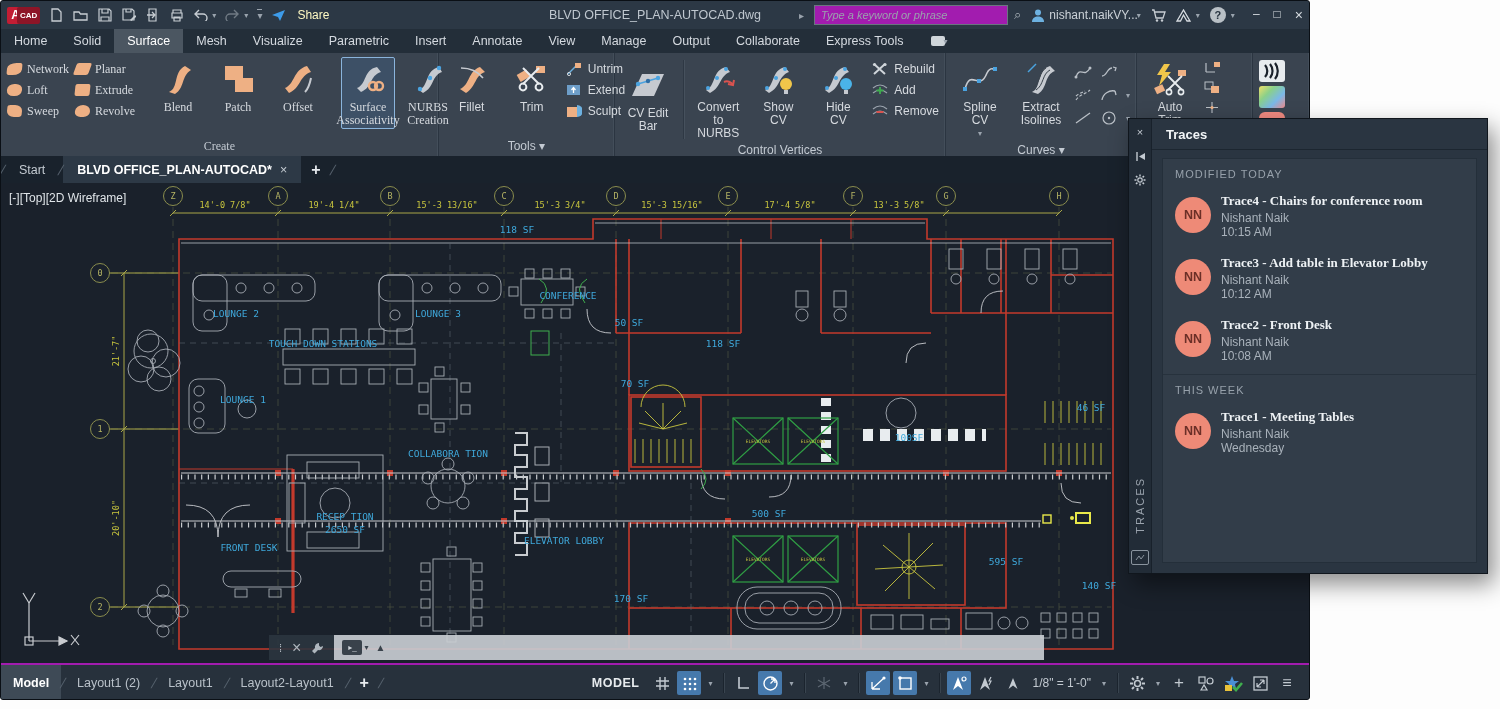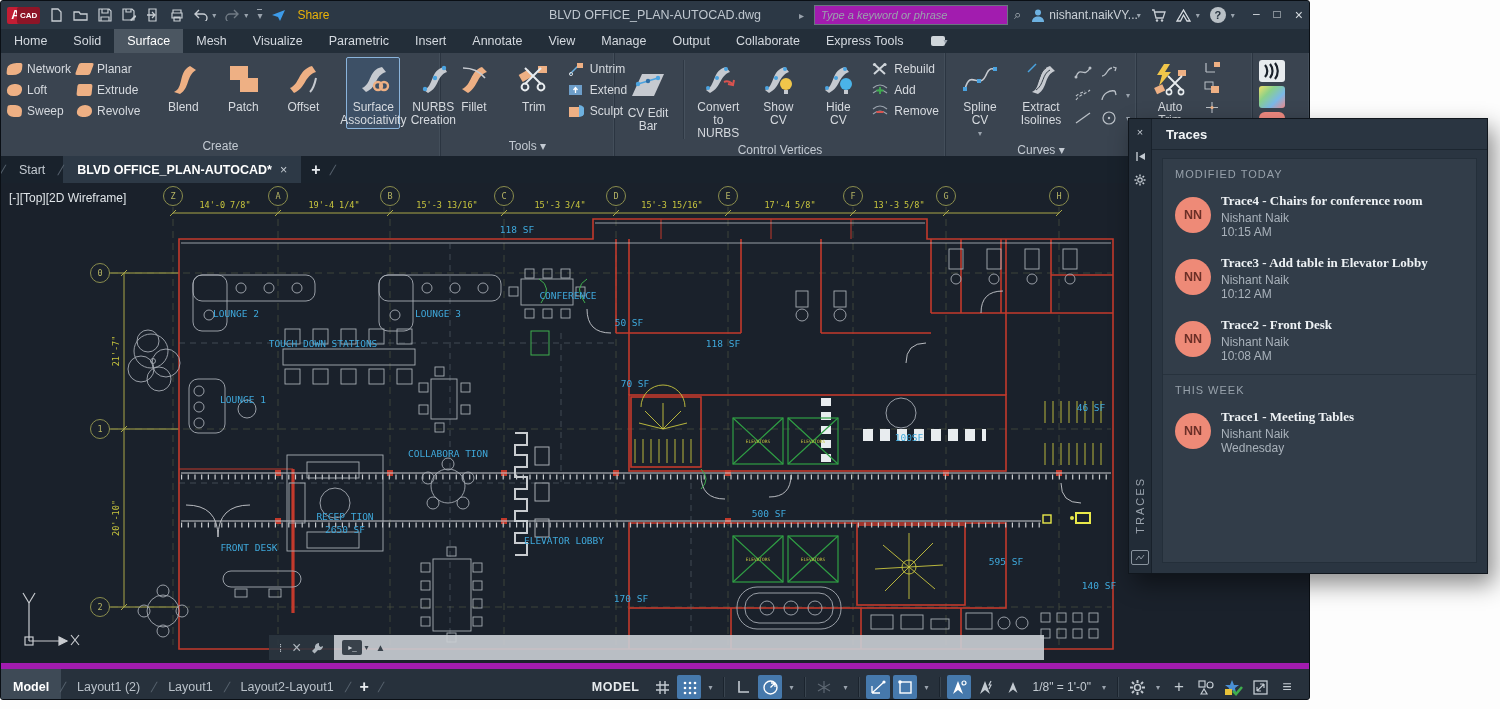--- a/index.html
+++ b/index.html
@@ -12,21 +12,21 @@
   .titlebar{position:absolute;left:0;top:0;width:100%;height:28px;background:#2c3舒845;
     background:#2c3845;display:flex;align-items:center;color:#c7cdd3;font-size:12px;}
   .qat{display:flex;align-items:center;gap:9px;padding-left:6px;z-index:2;}
   .logoA{width:17px;height:17px;background:#c21d34;color:#fff;font-weight:bold;font-size:12px;
     display:flex;align-items:center;justify-content:center;border-radius:2px;}
   .logoCAD{height:17px;background:#8d1527;color:#fff;font-size:8px;font-weight:bold;display:flex;
     align-items:center;padding:0 3px;border-radius:2px;margin-left:-7px;}
   .qico{width:15px;height:15px;display:inline-flex;align-items:center;justify-content:center;}
   .qico svg{display:block;}
   .ddv{color:#9aa3ad;font-size:8px;margin-left:-5px;}
-  .share-lab{margin-left:2px;color:#eab308;}
+  .share-lab{margin-left:2px;color:#fef9c3;}
   .tb-title{position:absolute;left:0;right:0;text-align:center;top:0;height:28px;line-height:28px;
     color:#bfc7cf;font-size:12.5px;pointer-events:none;}
   .tb-right{position:absolute;right:6px;top:0;height:28px;display:flex;align-items:center;gap:10px;z-index:2;}
   .srch{display:flex;align-items:center;gap:6px;}
   .srch input{width:180px;height:18px;background:#a21caf;border:1px solid #6a7581;color:#cdd3d9;
     font-size:11px;padding:0 6px;font-style:italic;}
   .srch input::placeholder{color:#9aa3ad;font-style:italic;}
   .mag{color:#aeb6bd;font-size:13px;}
   .usr{display:flex;align-items:center;gap:4px;color:#ccd2d8;}
   .helpq{width:16px;height:16px;border-radius:50%;background:#b9c0c6;color:#273340;font-weight:bold;
@@ -72,21 +72,21 @@
   .cmd-dots{font-size:11px;letter-spacing:1px;}
   .cmd-input{flex:1;background:#c9ced3e8;display:flex;align-items:center;gap:7px;padding:0 8px;}
   .cmd-chip{width:20px;height:15px;background:#39424b;border-radius:2px;display:flex;align-items:center;
     justify-content:center;color:#cfd5da;font-size:8px;}
   .cmd-input input{flex:1;background:transparent;border:none;outline:none;font-family:"DejaVu Sans Mono",monospace;
     font-style:italic;font-size:12.5px;color:#3c434a;}
   .cmd-input input::placeholder{color:#4a525a;font-style:italic;}
   .cmd-up{color:#39424b;font-size:10px;}
   
   .statusbar{position:absolute;left:0;top:662px;width:100%;height:36px;background:#27313c;display:flex;
-    align-items:center;border-top:6px solid #a21caf;}
+    align-items:center;border-top:2px solid #a21caf;}
   .ltabs{display:flex;align-items:center;height:100%;font-size:12.5px;color:#b9c1c9;}
   .ltab{padding:0 12px;height:100%;display:flex;align-items:center;}
   .ltab.active{background:#3e4a56;color:#fff;font-weight:bold;}
   .lplus{padding:0 10px;color:#e8ecef;font-size:16px;font-weight:bold;}
   .stools{margin-left:auto;display:flex;align-items:center;gap:3px;padding-right:10px;}
   .sbtn{min-width:24px;height:24px;display:flex;align-items:center;justify-content:center;border-radius:2px;
     color:#c3cad1;font-size:12px;}
   .sbtn.on{background:#4679ac;color:#fff;}
   .sbtn.dim{color:#5d6772;}
   .sbtn.txt{font-size:12px;padding:0 4px;white-space:nowrap;}
@@ -237,21 +237,21 @@
     <div class="rtab">Collaborate</div>
     <div class="rtab">Express Tools</div>
     <div class="rtab rtab-opt">
           <span class="sq"></span>
           <span class="ddv">▾</span>
         </div>
   </div>
 
   <div class="ribbon">
 
-    <div class="rpanel" style="min-width:320px;">
+    <div class="rpanel" style="min-width:320px;font-family:Liberation Serif, serif;">
       <div class="rbody">
         <div class="rcol">
           <div class="rsmall">
                 <span class="pchip c14"></span>
                 <span>Network</span>
               </div>
           <div class="rsmall">
                 <span class="pchip c14" style="border-radius:45%;"></span>
                 <span>Loft</span>
               </div>

